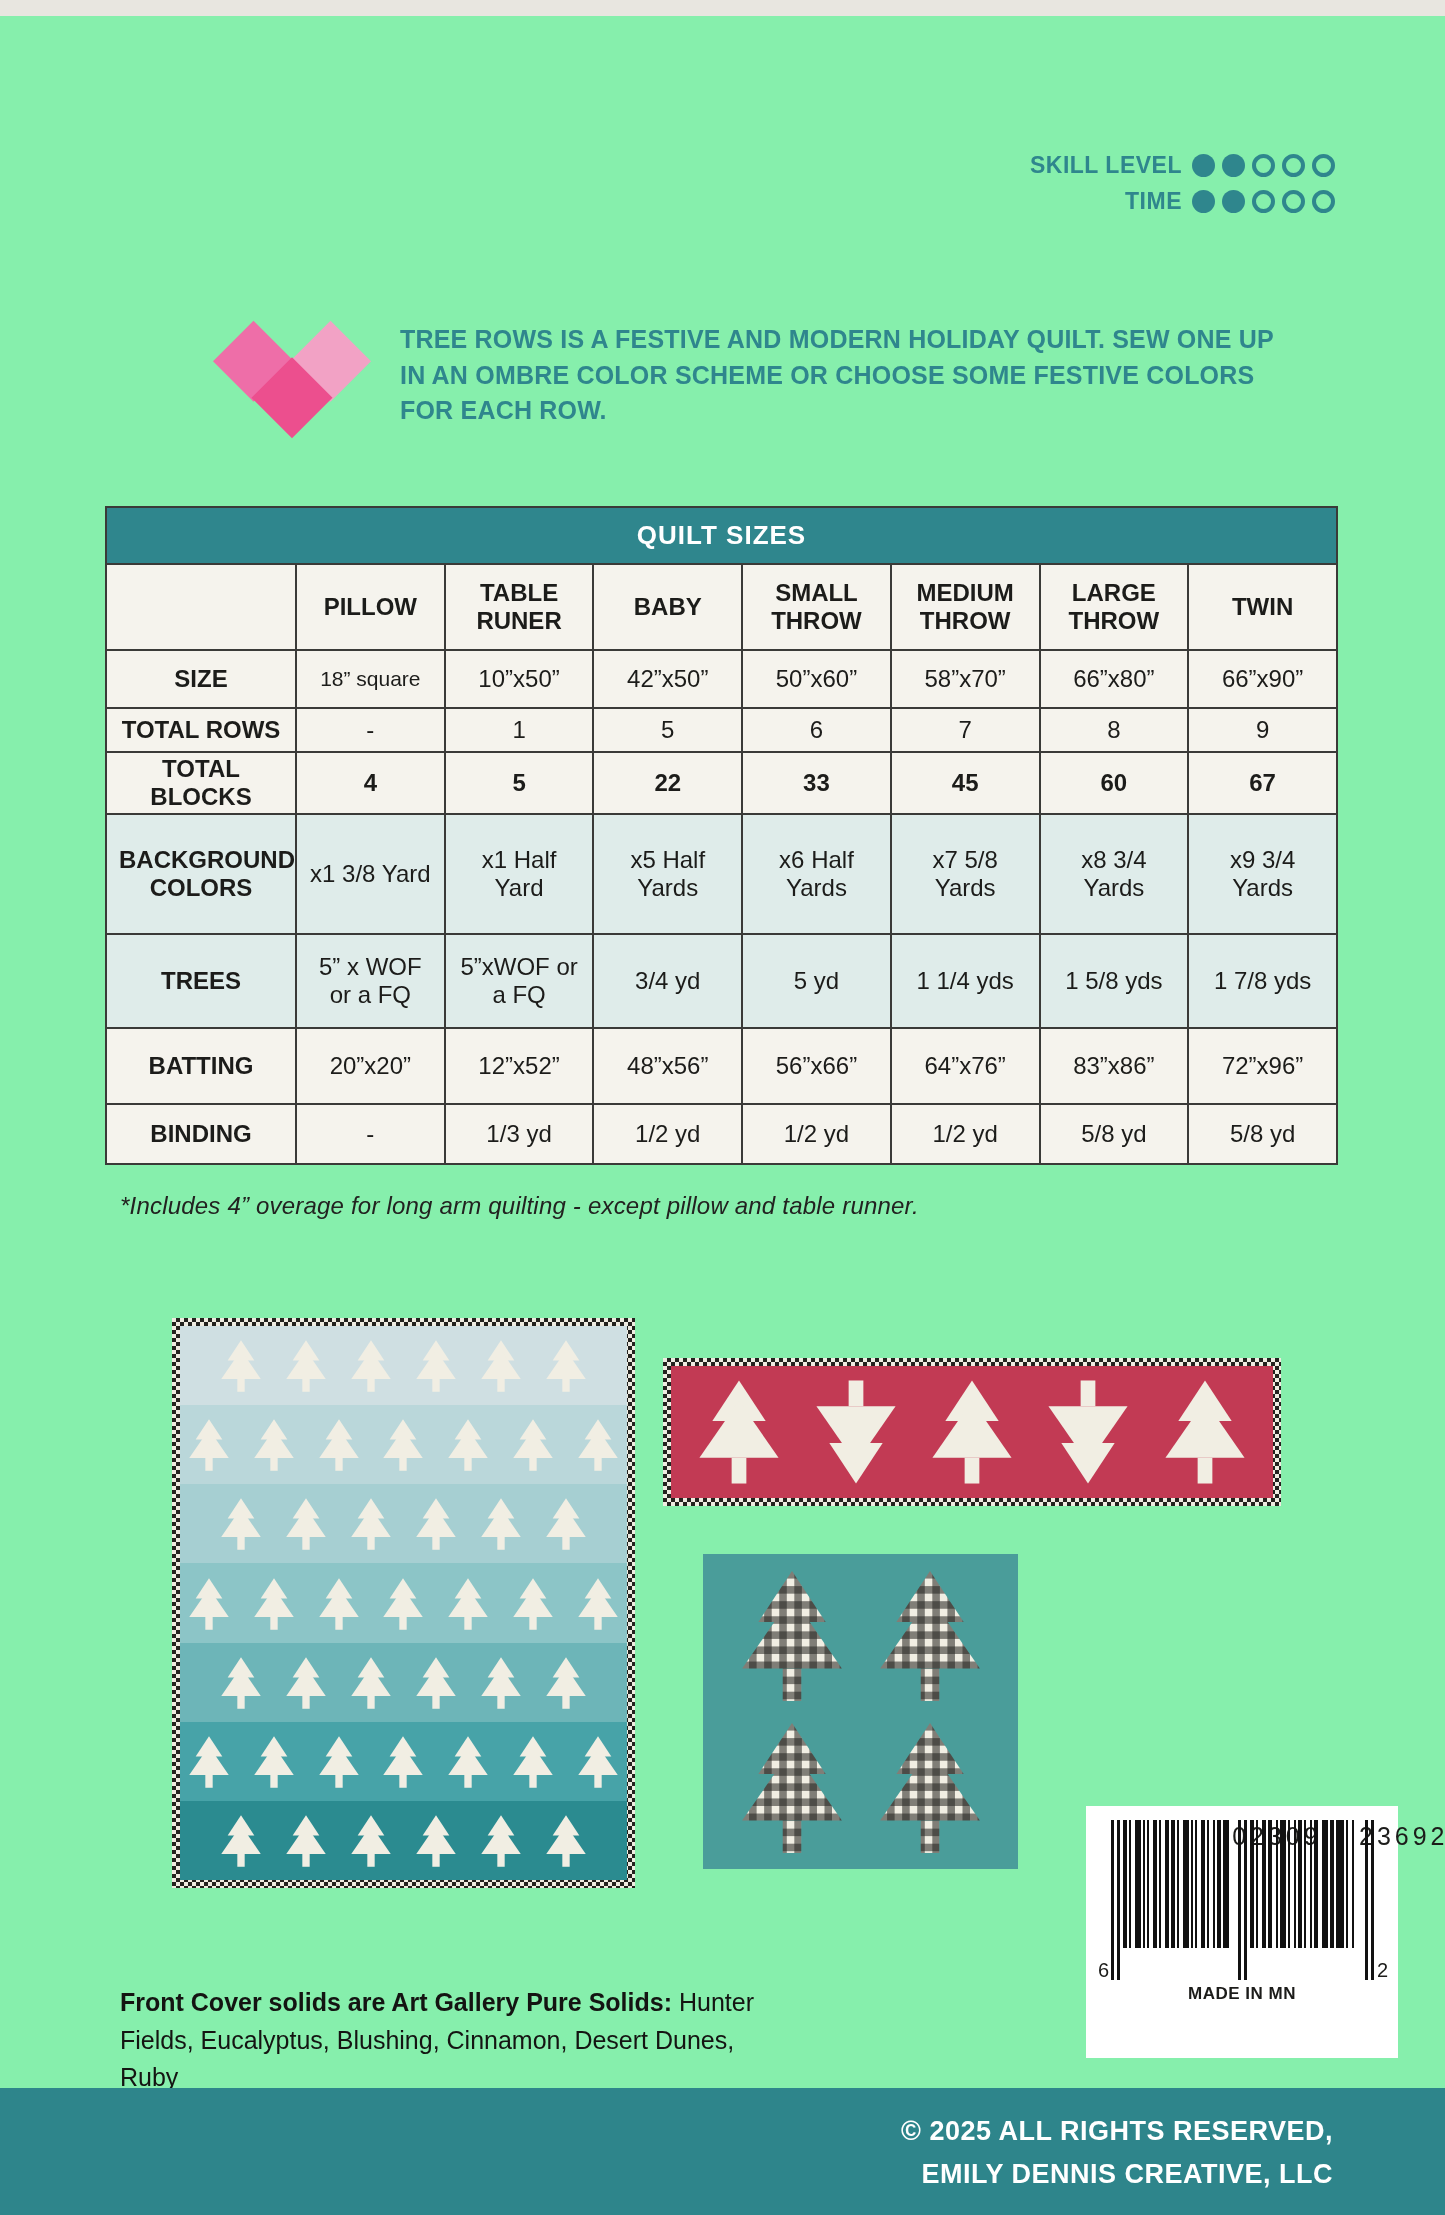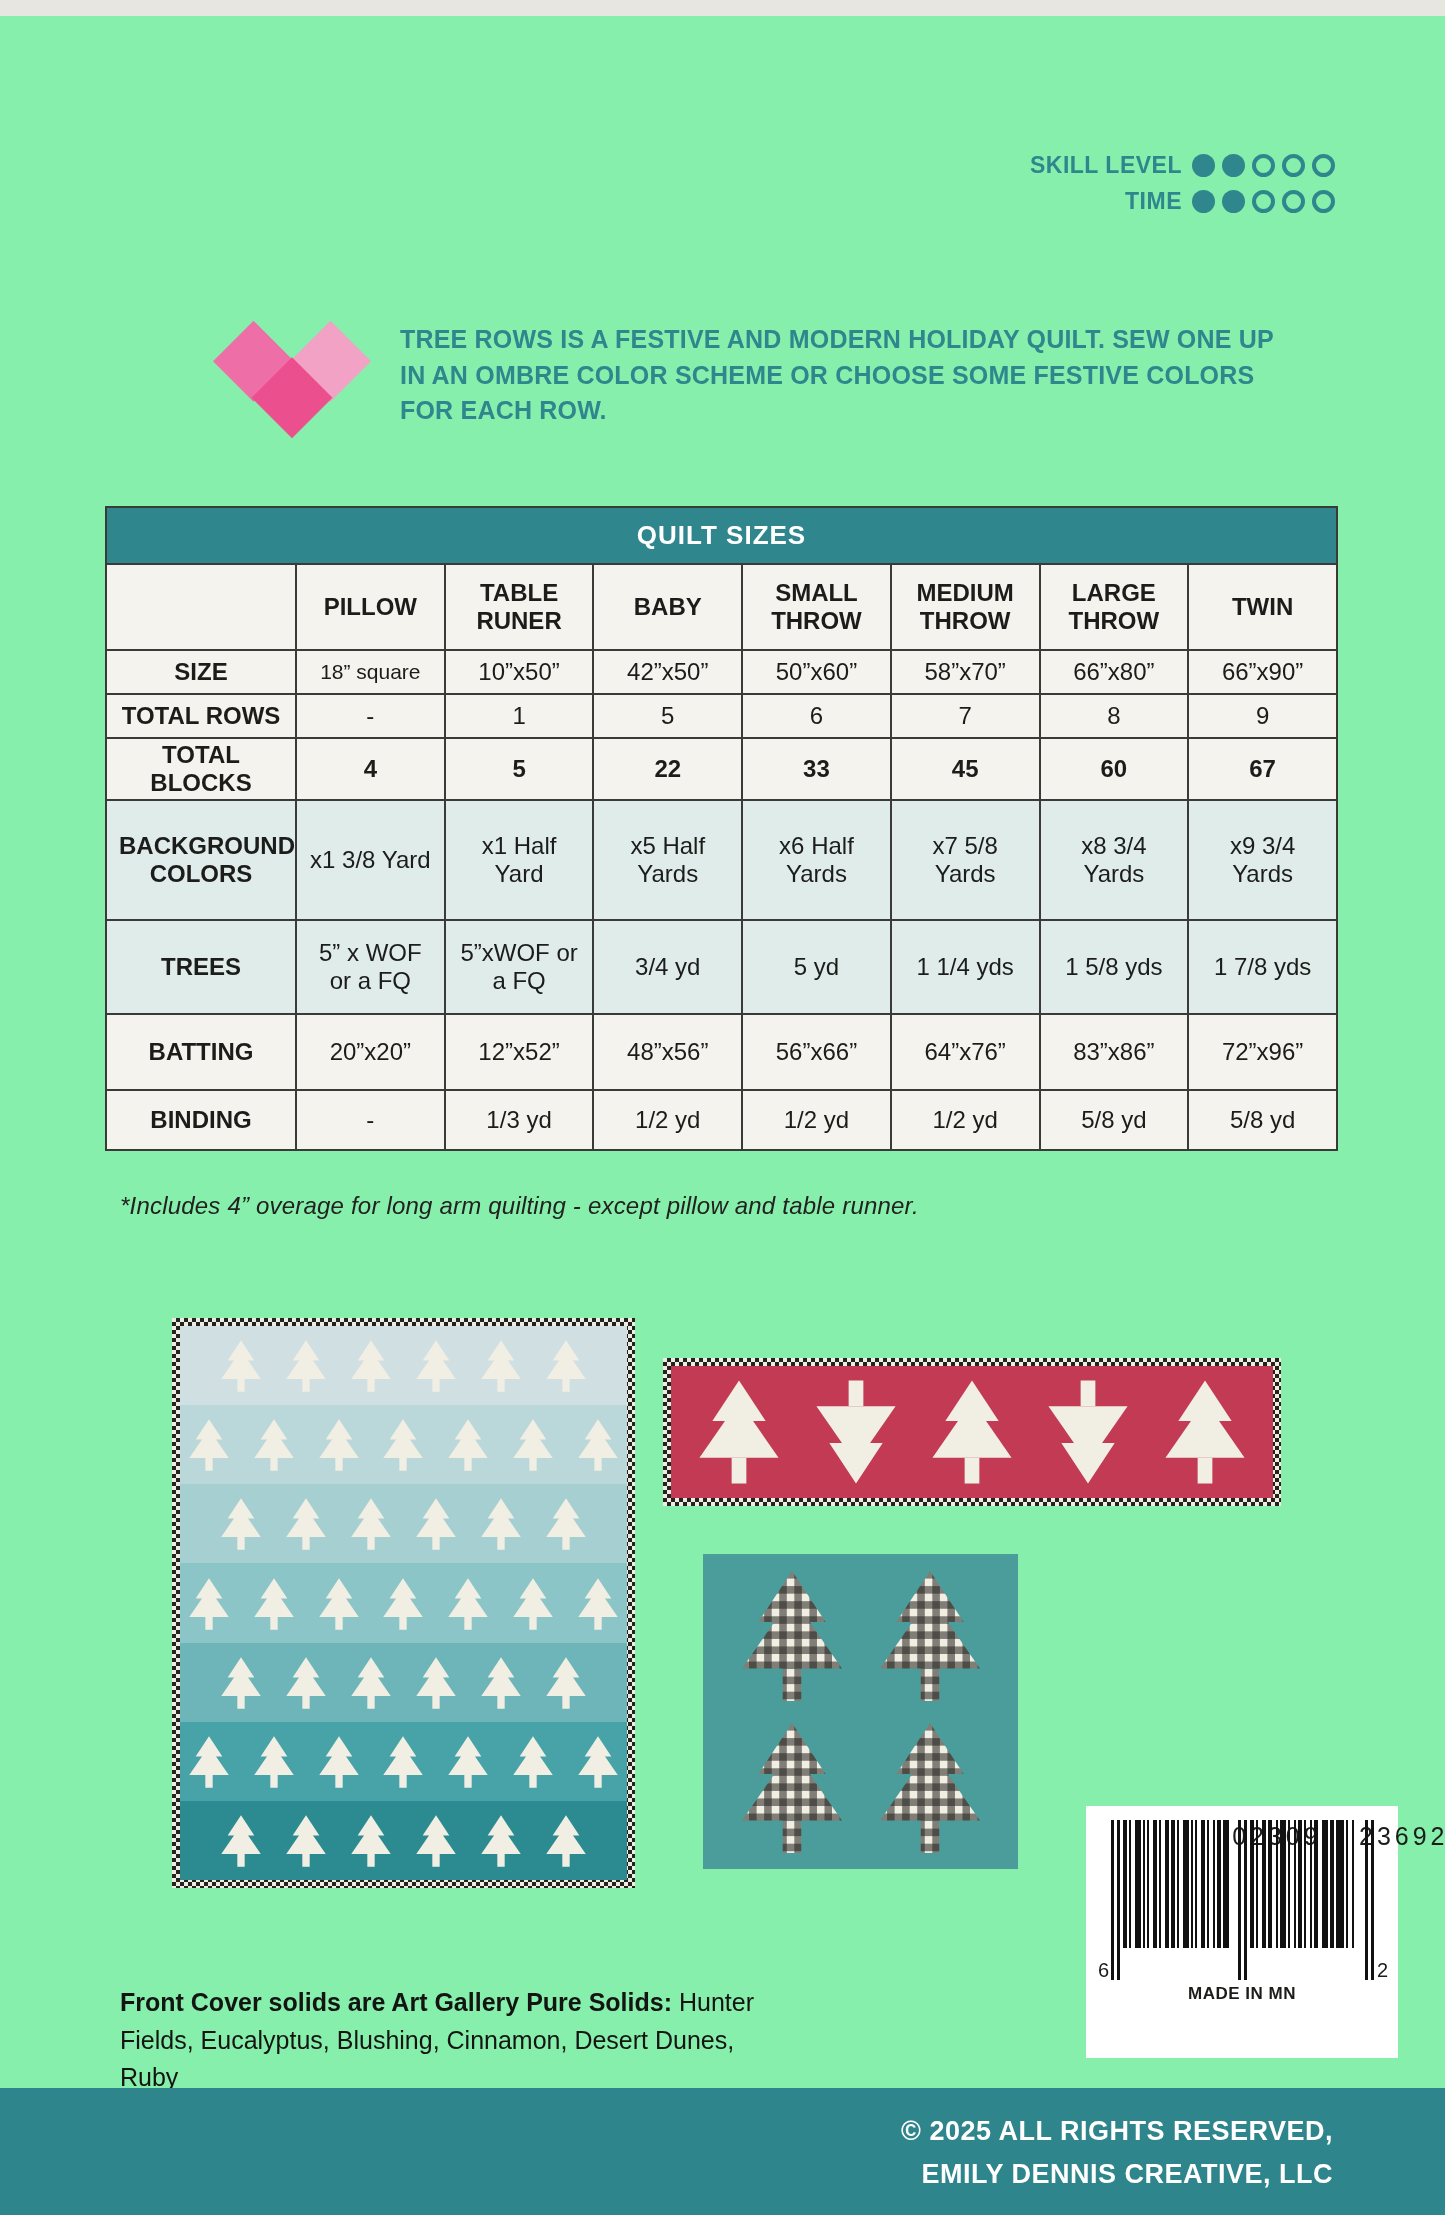--- a/index.html
+++ b/index.html
@@ -32,21 +32,21 @@
   }
   tr.title-row th{
     background:#2f868d;color:#ffffff;font-size:26px;font-weight:bold;
     letter-spacing:1px;height:46px;padding:12px;
   }
   tr.col-head th{font-weight:bold;height:86px;line-height:1.15;}
   td.row-label{font-weight:bold;}
   tr.tint td{background:#dfecea;}
   td.bold-val{font-weight:bold;}
   tbody tr:nth-child(1) td{height:44px;}
-  tbody tr:nth-child(1) td:nth-child(2){font-size:21px;white-space:nowrap;padding:2px 4px;}
+  tbody tr:nth-child(1) td:nth-child(2){font-size:21px;white-space:nowrap;padding:16px 4px;}
   tbody tr:nth-child(2) td{height:44px;}
   tbody tr:nth-child(3) td{height:46px;}
   tbody tr:nth-child(4) td{height:120px;}
   tbody tr:nth-child(5) td{height:94px;}
   tbody tr:nth-child(6) td{height:76px;}
   tbody tr:nth-child(7) td{height:60px;}
   tbody tr:nth-child(8) td{height:60px;}
   .footnote{
     position:absolute;left:120px;top:1176px;margin:0;
     font-style:italic;font-size:24px;color:#222220;letter-spacing:.2px;

